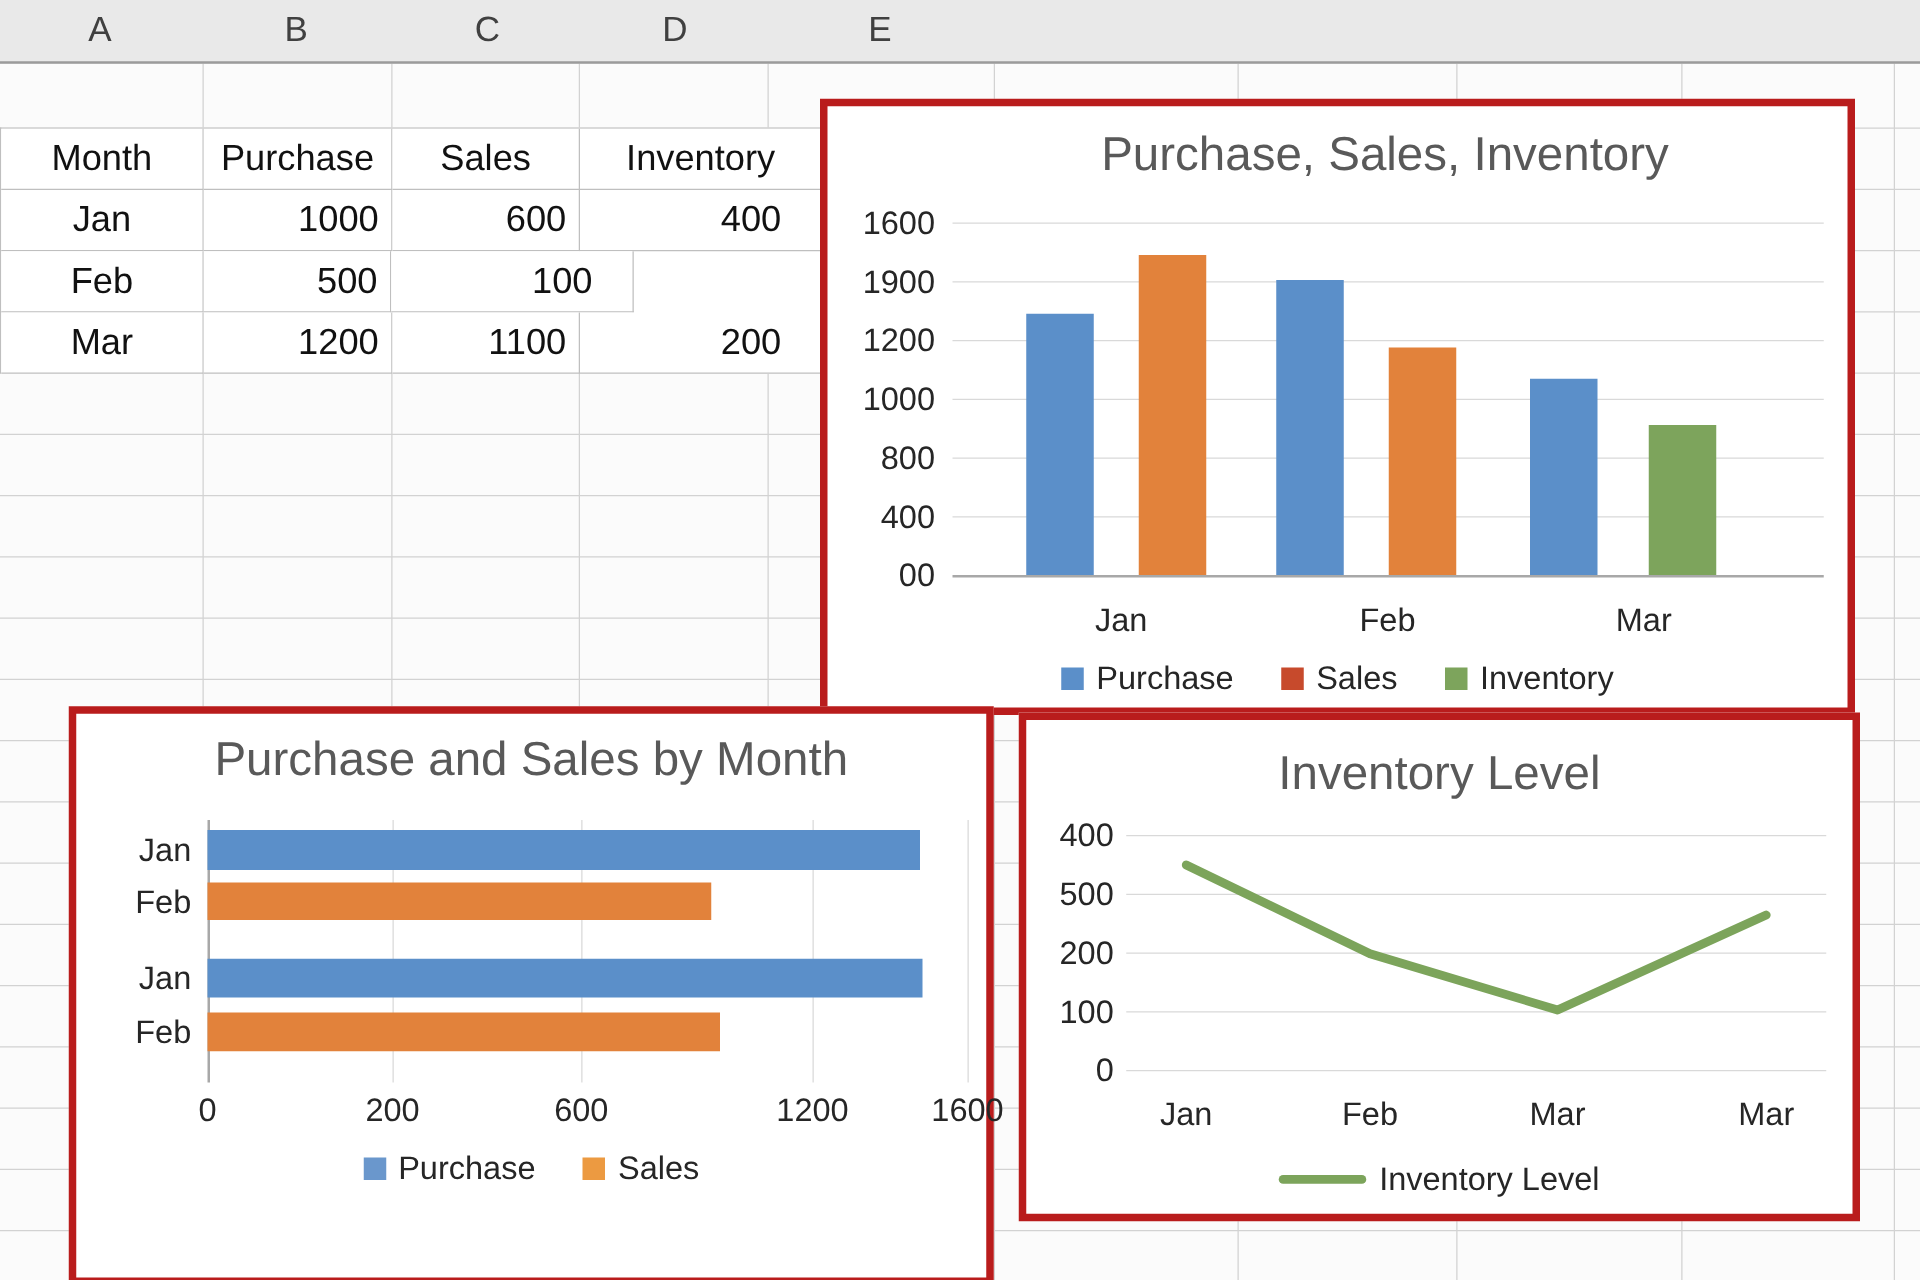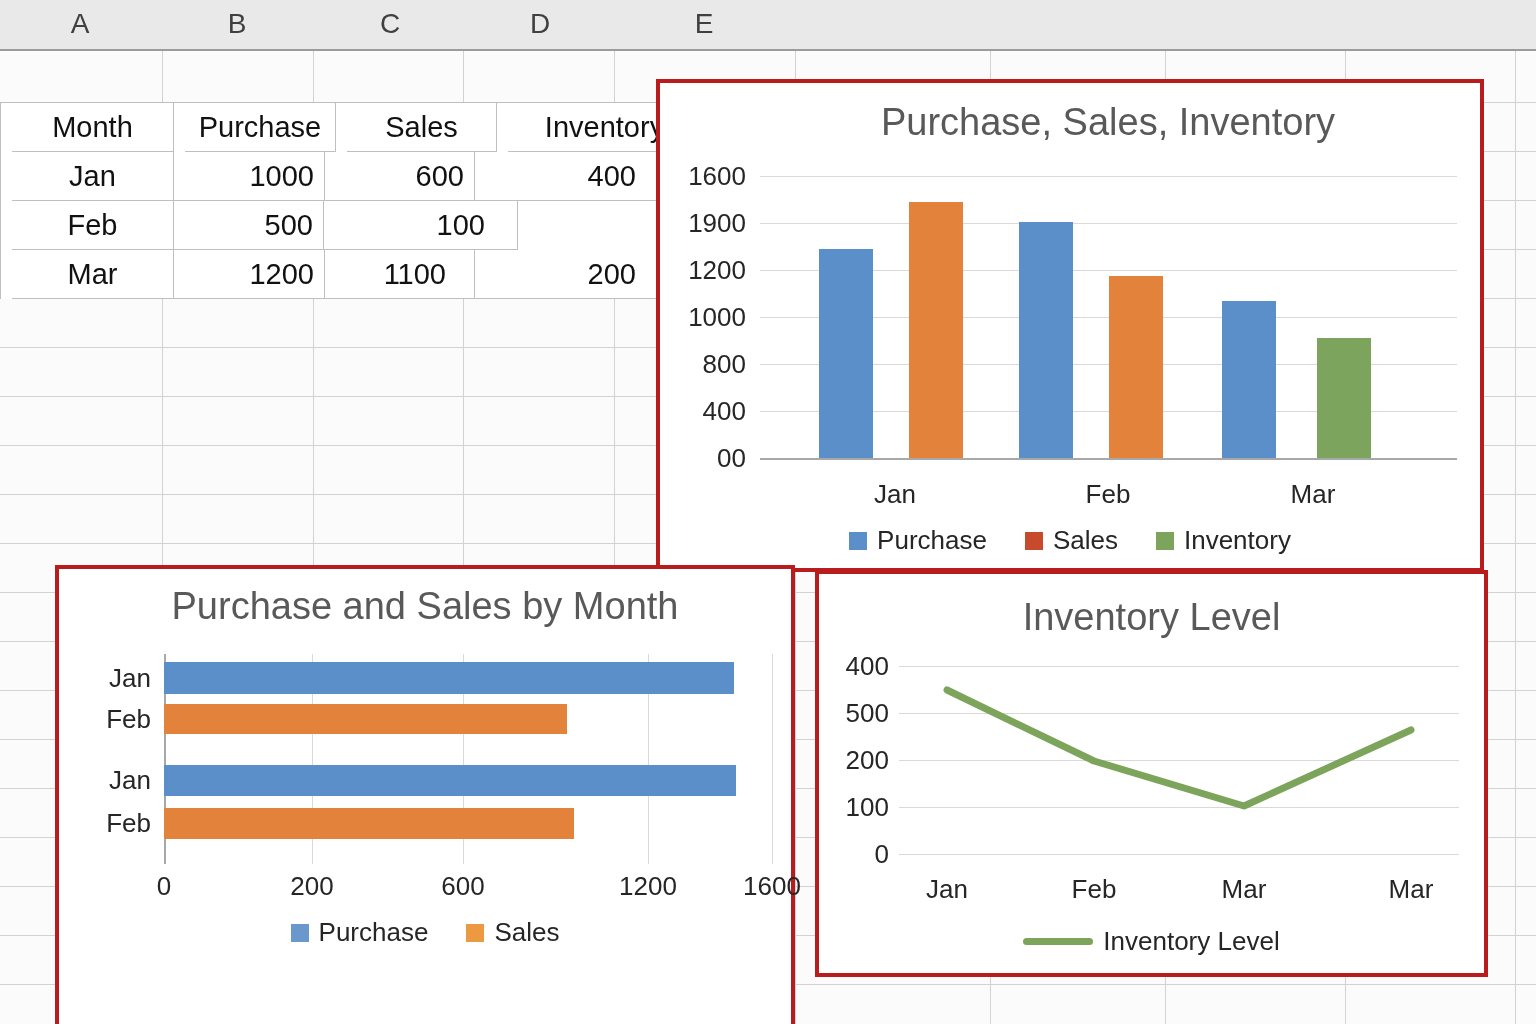--- a/index.html
+++ b/index.html
@@ -9,24 +9,24 @@
   .grid-h{position:absolute;left:0;width:100%;height:1px;background:#D2D2D2;}
   .col-header-bar{position:absolute;left:0;top:0;width:100%;height:51px;background:#E9E9E9;
      border-bottom:2px solid #9B9B9B;box-sizing:border-box;z-index:2;}
   .col-letter{position:absolute;top:24px;transform:translate(-50%,-50%);font-size:28px;color:#404040;z-index:3;}
   
   .data-table{position:absolute;left:0;top:102px;z-index:4;background:#FFFFFF;
      border-top:1px solid #BFBFBF;border-left:1px solid #BFBFBF;}
   .dt-row{display:flex;height:49px;}
   .dt-cell{box-sizing:border-box;border-right:1px solid #BFBFBF;border-bottom:1px solid #BFBFBF;
      font-size:29px;color:#111111;display:flex;align-items:center;background:#fff;}
-  .dt-center{justify-content:center;margin-left:11px;}
+  .dt-center{justify-content:center;}
   .dt-right{justify-content:flex-end;}
   
-  .panel{position:absolute;background:#FFFFFF;border:4px solid #b91c1c;box-sizing:border-box;z-index:5;}
+  .panel{position:absolute;background:#FFFFFF;border:6px solid #b91c1c;box-sizing:border-box;z-index:5;}
   .chart-title{position:absolute;text-align:center;font-size:38px;color:#595959;white-space:nowrap;}
   .cgrid-h{position:absolute;height:1px;background:#D9D9D9;}
   .cgrid-v{position:absolute;width:1px;background:#D9D9D9;}
   .axis-line-h{position:absolute;height:2px;background:#A8A8A8;}
   .axis-line-v{position:absolute;width:2px;background:#A8A8A8;}
   .tick{position:absolute;font-size:26px;color:#262626;white-space:nowrap;}
   .tick-r{text-align:right;}
   .tick-c{transform:translateX(-50%);text-align:center;}
   .bar{position:absolute;}
   .legend-row{position:absolute;left:0;right:0;display:flex;justify-content:center;align-items:center;gap:38px;}
@@ -85,21 +85,21 @@
         <div class="dt-cell dt-right" style="width: 194px; padding-right: 32px;">400</div>
       </div>
       <div class="dt-row">
         <div class="dt-cell dt-center" style="width: 162px;">Feb</div>
         <div class="dt-cell dt-right" style="width: 150px; padding-right: 10px;">500</div>
         <div class="dt-cell dt-right" style="width: 194px; padding-right: 32px;">100</div>
       </div>
       <div class="dt-row">
         <div class="dt-cell dt-center" style="width: 162px;">Mar</div>
         <div class="dt-cell dt-right" style="width: 151px; padding-right: 10px;">1200</div>
-        <div class="dt-cell dt-right" style="width: 150px; padding-right: 28px;">1100</div>
+        <div class="dt-cell dt-right" style="width: 150px; padding-right: 10px;">1100</div>
         <div class="dt-cell dt-right" style="width: 194px; padding-right: 32px;">200</div>
       </div>
     </div>
 
   <div class="panel" id="chart-col" style="left:656px;top:79px;width:828px;height:493px;">
     <div class="chart-title" style="left:76px;right:0;top:18px;">Purchase, Sales, Inventory</div>
   <div class="cgrid-h" style="left: 100px; width: 697px; top: 93px;"></div>
       <div class="cgrid-h" style="left: 100px; width: 697px; top: 140px;"></div>
       <div class="cgrid-h" style="left: 100px; width: 697px; top: 187px;"></div>
       <div class="cgrid-h" style="left: 100px; width: 697px; top: 234px;"></div>

